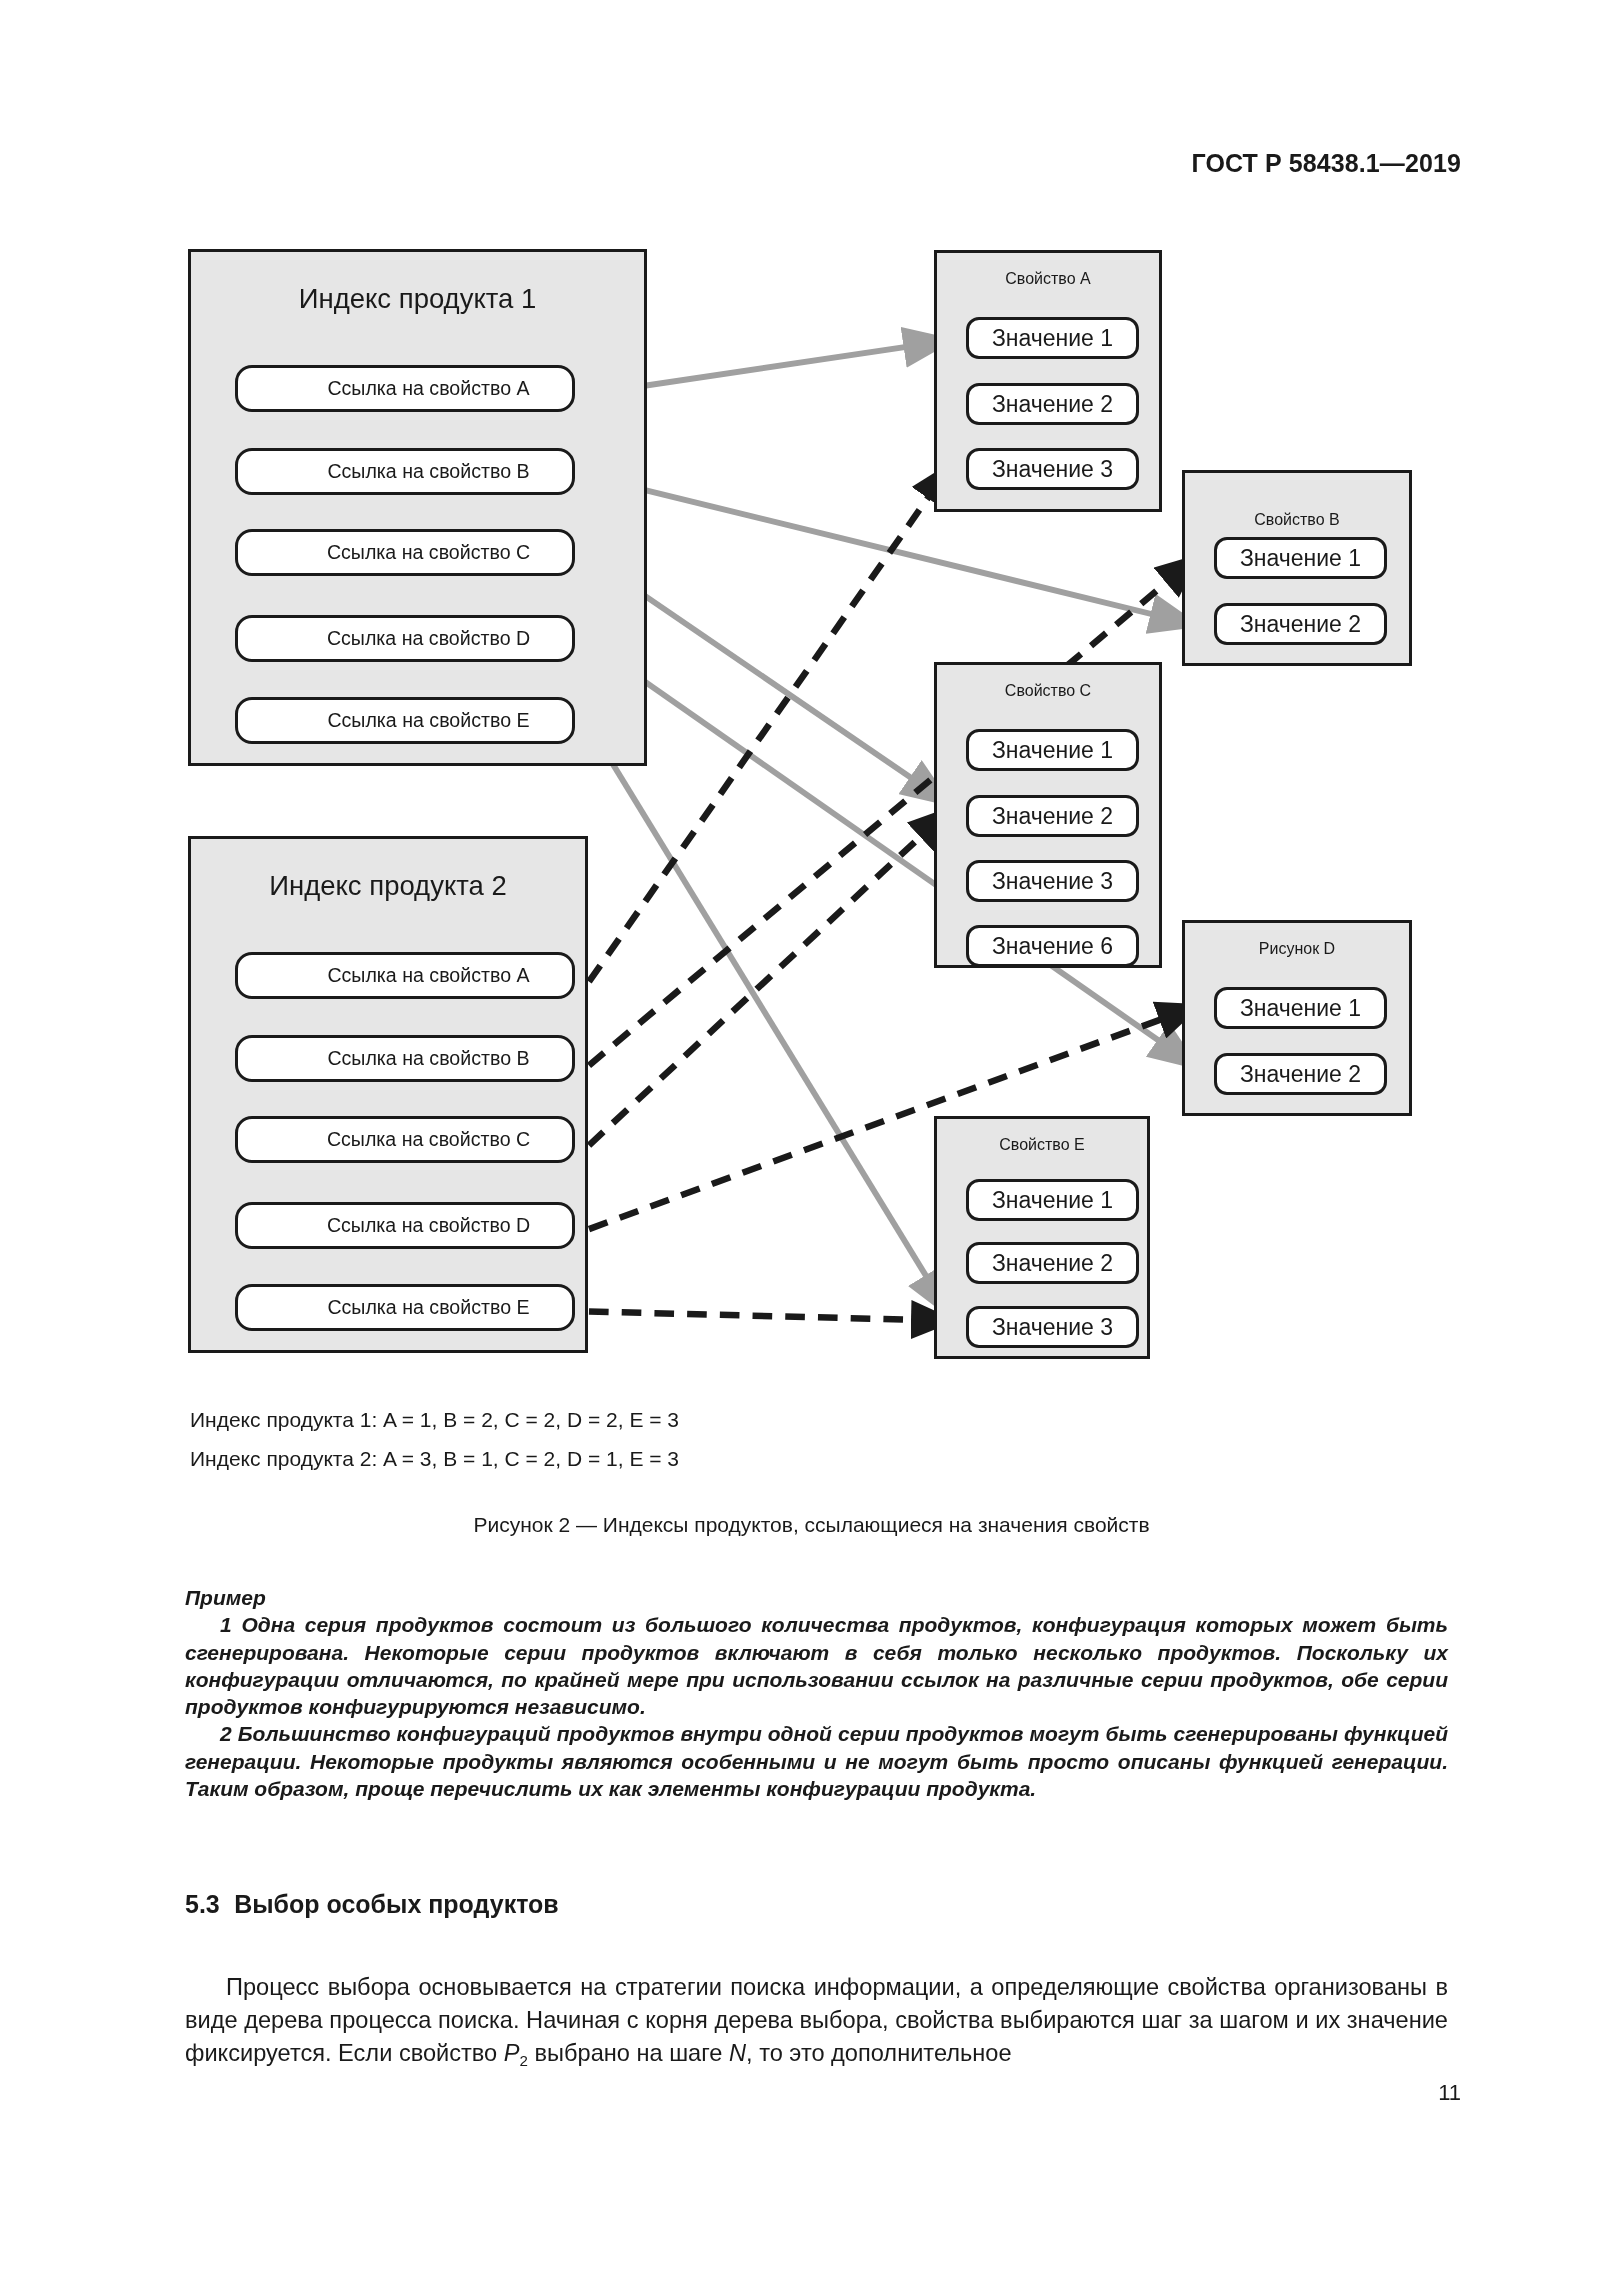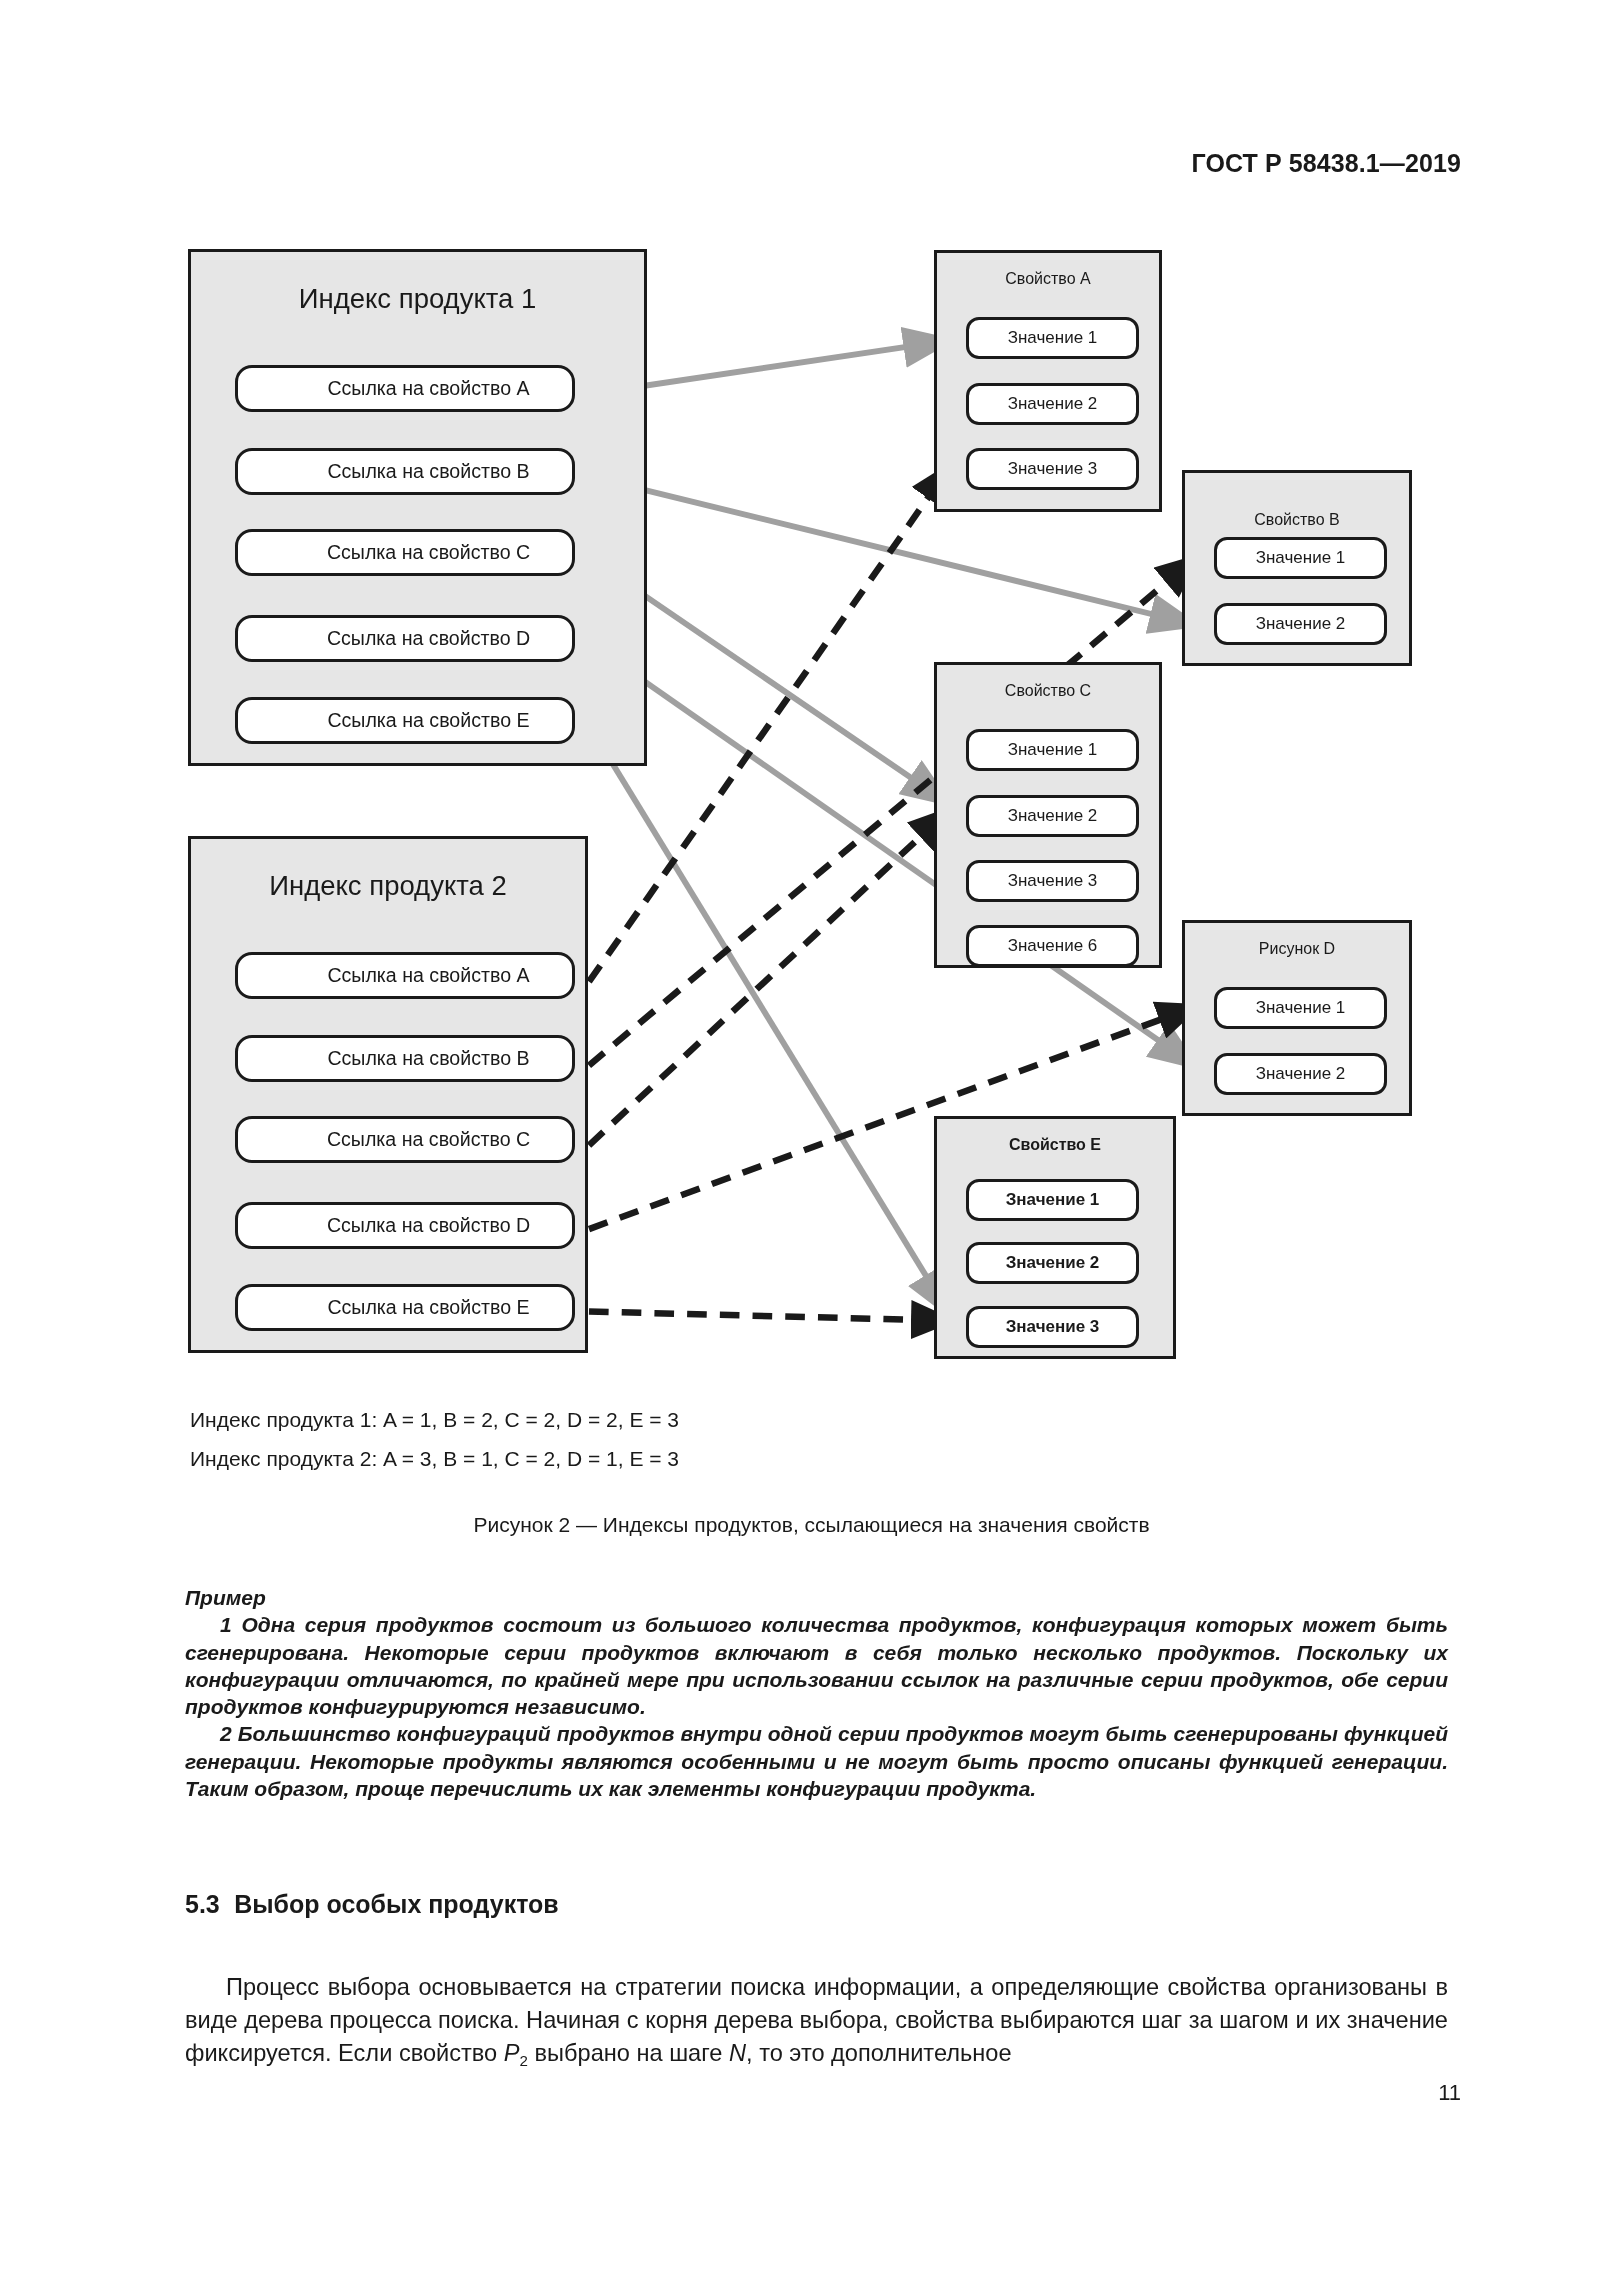--- a/index.html
+++ b/index.html
@@ -59,21 +59,21 @@
     font-size:16px;
     white-space:nowrap;
   }
   .vpill {
     position:absolute;
     background:#ffffff;
     border:3.3px solid #1a1a1a;
     border-radius:13px;
     box-sizing:border-box;
     display:flex; align-items:center; justify-content:center;
-    font-size:17px;
+    font-size:23px;
     white-space:nowrap;
   }
 
   
   .legend-line {
     position:absolute; left:190px;
     font-size:21px; white-space:nowrap;
   }
   .fig-caption {
     position:absolute; left:0; right:0; text-align:center;
@@ -189,21 +189,21 @@
       <div class="vpill" style="left:29px; top:195px; width:173px; height:42px;">Значение 3</div>
       <div class="vpill" style="left:29px; top:260px; width:173px; height:42px;">Значение 6</div>
     </div>
 
     <div class="prop-box" style="left:1182px; top:920px; width:230px; height:196px;">
       <div class="prop-title" style="top:17px;">Рисунок D</div>
       <div class="vpill" style="left:29px; top:64px; width:173px; height:42px;">Значение 1</div>
       <div class="vpill" style="left:29px; top:130px; width:173px; height:42px;">Значение 2</div>
     </div>
 
-    <div class="prop-box" style="left:934px; top:1116px; width:242px; height:243px;font-weight:bold;">
+    <div class="prop-box" style="left:934px; top:1116px; width:216px; height:243px;">
       <div class="prop-title" style="top:17px;">Свойство E</div>
       <div class="vpill" style="left:29px; top:60px; width:173px; height:42px;">Значение 1</div>
       <div class="vpill" style="left:29px; top:123px; width:173px; height:42px;">Значение 2</div>
       <div class="vpill" style="left:29px; top:187px; width:173px; height:42px;">Значение 3</div>
     </div>
   </div>
 
   <div class="legend-line" style="top:1408px;">Индекс продукта 1: A = 1, B = 2, C = 2, D = 2, E = 3</div>
   <div class="legend-line" style="top:1447px;">Индекс продукта 2: A = 3, B = 1, C = 2, D = 1, E = 3</div>
 

